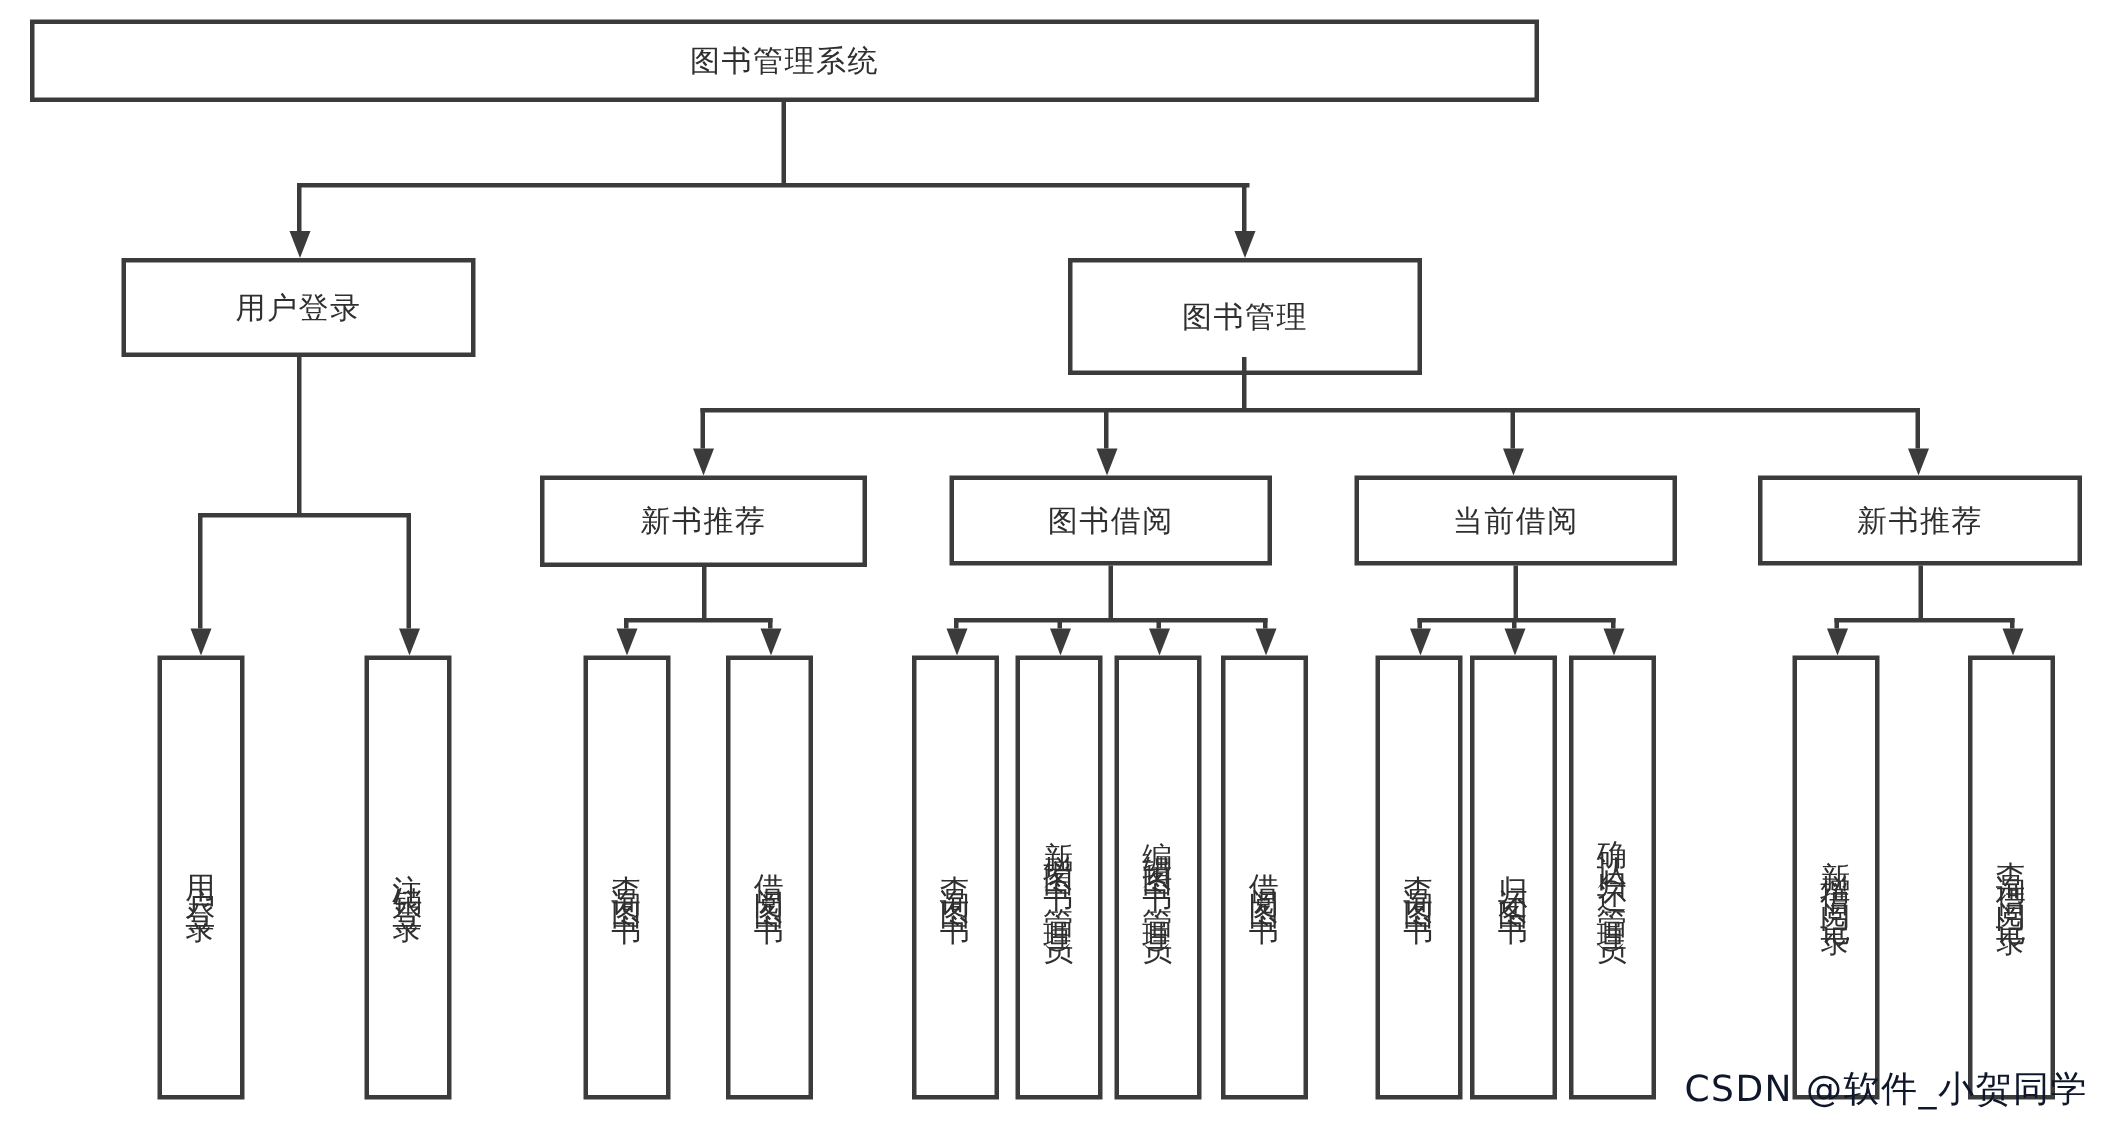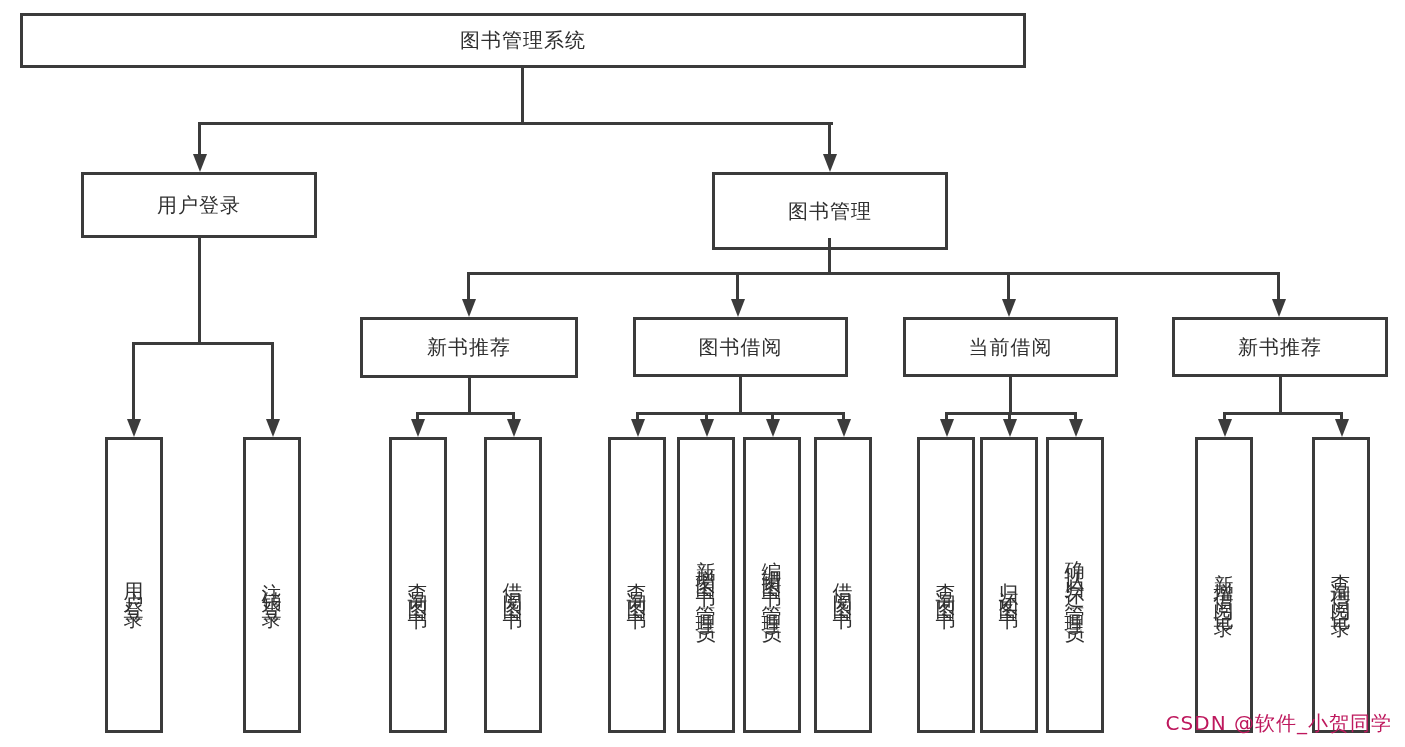--- a/index.html
+++ b/index.html
@@ -24,21 +24,21 @@
   .vline{position:absolute;width:3px;background:#3b3b3b;}
   .hline{position:absolute;height:3px;background:#3b3b3b;}
   .arrow{position:absolute;width:3px;background:#3b3b3b;}
   .arrow::after{
     content:"";position:absolute;left:-5px;bottom:-18px;width:0;height:0;
     border-left:7px solid transparent;border-right:7px solid transparent;
     border-top:18px solid #3b3b3b;
   }
   .watermark{
     position:absolute;right:13px;top:710px;
-    font-size:20px;color:#be185d;letter-spacing:1px;white-space:nowrap;
+    font-size:24px;color:#0f172a;letter-spacing:1px;white-space:nowrap;
   }
 </style>
 </head>
 <body>
 
 <div class="canvas">
 
   <div class="box" style="left:20px;top:13px;width:1006px;height:55px;">
     <span>图书管理系统</span>
   </div>

